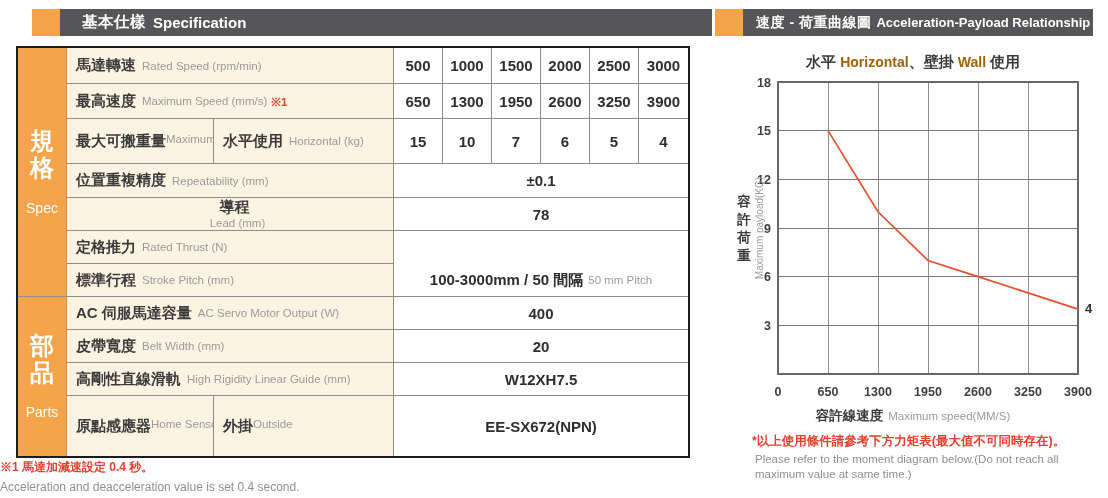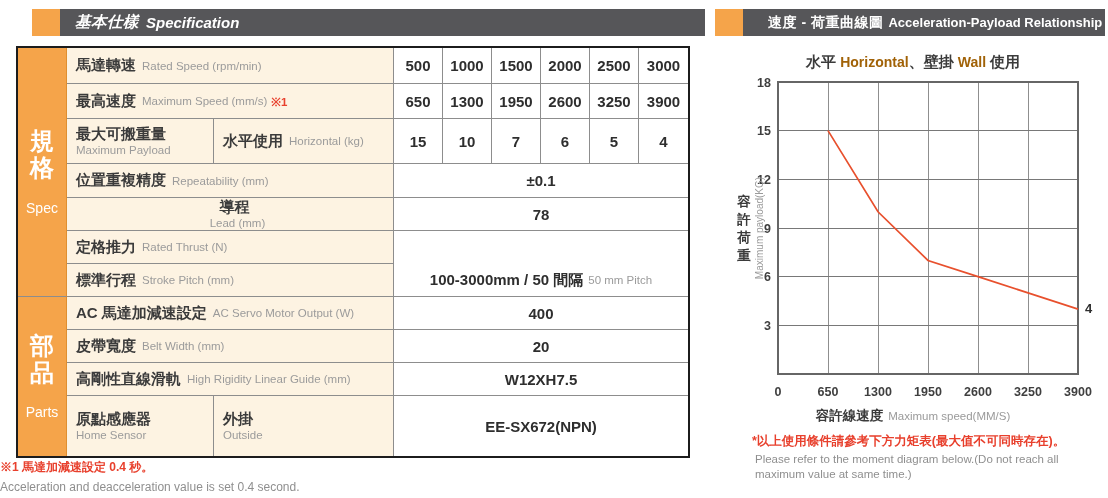--- a/index.html
+++ b/index.html
@@ -5,40 +5,40 @@
   html,body { margin:0; padding:0; background:#ffffff; }
   body { font-family:"Liberation Sans", sans-serif; }
   #root { position:relative; width:1108px; height:498px; background:#fff; overflow:hidden; }
 
   
   .panel-header { position:absolute; display:flex; height:27px; }
   .accent-square { width:28px; height:27px; background:#f5a44a; }
   .header-bar { background:#565659; color:#fff; display:flex; align-items:center; }
   .header-bar .h-zh { font-size:15.5px; font-weight:700; letter-spacing:0.5px; }
   .header-bar .h-en { font-weight:700; margin-left:7px; }
-  #spec-header .header-bar { width:630px; padding-left:15px;font-style:italic; }
+  #spec-header .header-bar { width:630px; padding-left:22px; }
   #spec-header .h-en { font-size:15px; }
-  #chart-header .header-bar { width:337px; padding-left:25px;text-align:center; }
+  #chart-header .header-bar { width:337px; padding-left:13px;text-align:center; }
   #chart-header .h-zh { font-size:14px; }
   #chart-header .h-en { font-size:13px; margin-left:5px; }
 
   
   #spec-table { position:absolute; left:16px; top:46px; display:grid;
     grid-template-columns:49px 147px 180px repeat(6,49px);
     grid-template-rows:36px 35px 45px 34px 33px 33px 33px 33px 33px 33px 60px;
     border:2px solid #1c1c1c; background:#fff; }
   .cell { box-sizing:border-box; display:flex; align-items:center;
     border-right:1px solid #8d8d8d; border-bottom:1px solid #8d8d8d; overflow:hidden; }
   .cell.last-col { border-right:none; }
   .cell.last-row { border-bottom:none; }
   .label-cell { background:#fdf3e2; padding-left:9px; }
   .label-cell .zh { font-size:15px; font-weight:600; color:#3b3b3b; white-space:nowrap; }
   .label-cell .en { font-size:11.5px; color:#9b9b9b; margin-left:6px; white-space:nowrap; }
   .label-cell .note-red { font-size:11.5px; color:#e8402d; font-weight:700; margin-left:4px; }
-  .stack { display:flex; flex-direction:column; justify-content:center; line-height:1.15; }
+  .stack { display:flex; justify-content:center; line-height:1.15; }
   .stack .en { margin-left:0; margin-top:1px; }
   .value-cell { justify-content:center; background:#fff; font-size:15px; font-weight:600; color:#2e2e2e; }
   .value-cell .val-suffix { font-size:11.5px; font-weight:400; color:#9b9b9b; margin-left:5px; }
   .side-cell { background:#f5a44a; border-right:1px solid #e08f2f; flex-direction:column; justify-content:center; }
   .side-zh { color:#fff; font-size:24px; font-weight:700; line-height:1.12; text-align:center; }
   .side-en { color:#fff; font-size:14px; margin-top:18px; text-align:left; }
 
   
   #left-foot { position:absolute; left:0; top:459px; }
   .foot-red { color:#e8402d; font-size:12px; font-weight:700; }
@@ -141,21 +141,21 @@
       </div>
       <div class="cell label-cell" style="grid-area: 7 / 2 / auto / 4;">
         <span class="zh">標準行程</span>
         <span class="en">Stroke Pitch (mm)</span>
       </div>
       <div class="cell value-cell last-col" style="grid-area: 7 / 4 / auto / 10;">
         <span>100-3000mm / 50 間隔</span>
         <span class="val-suffix">50 mm Pitch</span>
       </div>
       <div class="cell label-cell" style="grid-area: 8 / 2 / auto / 4;">
-        <span class="zh">AC 馬達加減速設定</span>
+        <span class="zh">AC 伺服馬達容量</span>
         <span class="en">AC Servo Motor Output (W)</span>
       </div>
       <div class="cell value-cell last-col" style="grid-area: 8 / 4 / auto / 10;">
         <span>400</span>
       </div>
       <div class="cell label-cell" style="grid-area: 9 / 2 / auto / 4;">
         <span class="zh">皮帶寬度</span>
         <span class="en">Belt Width (mm)</span>
       </div>
       <div class="cell value-cell last-col" style="grid-area: 9 / 4 / auto / 10;">

